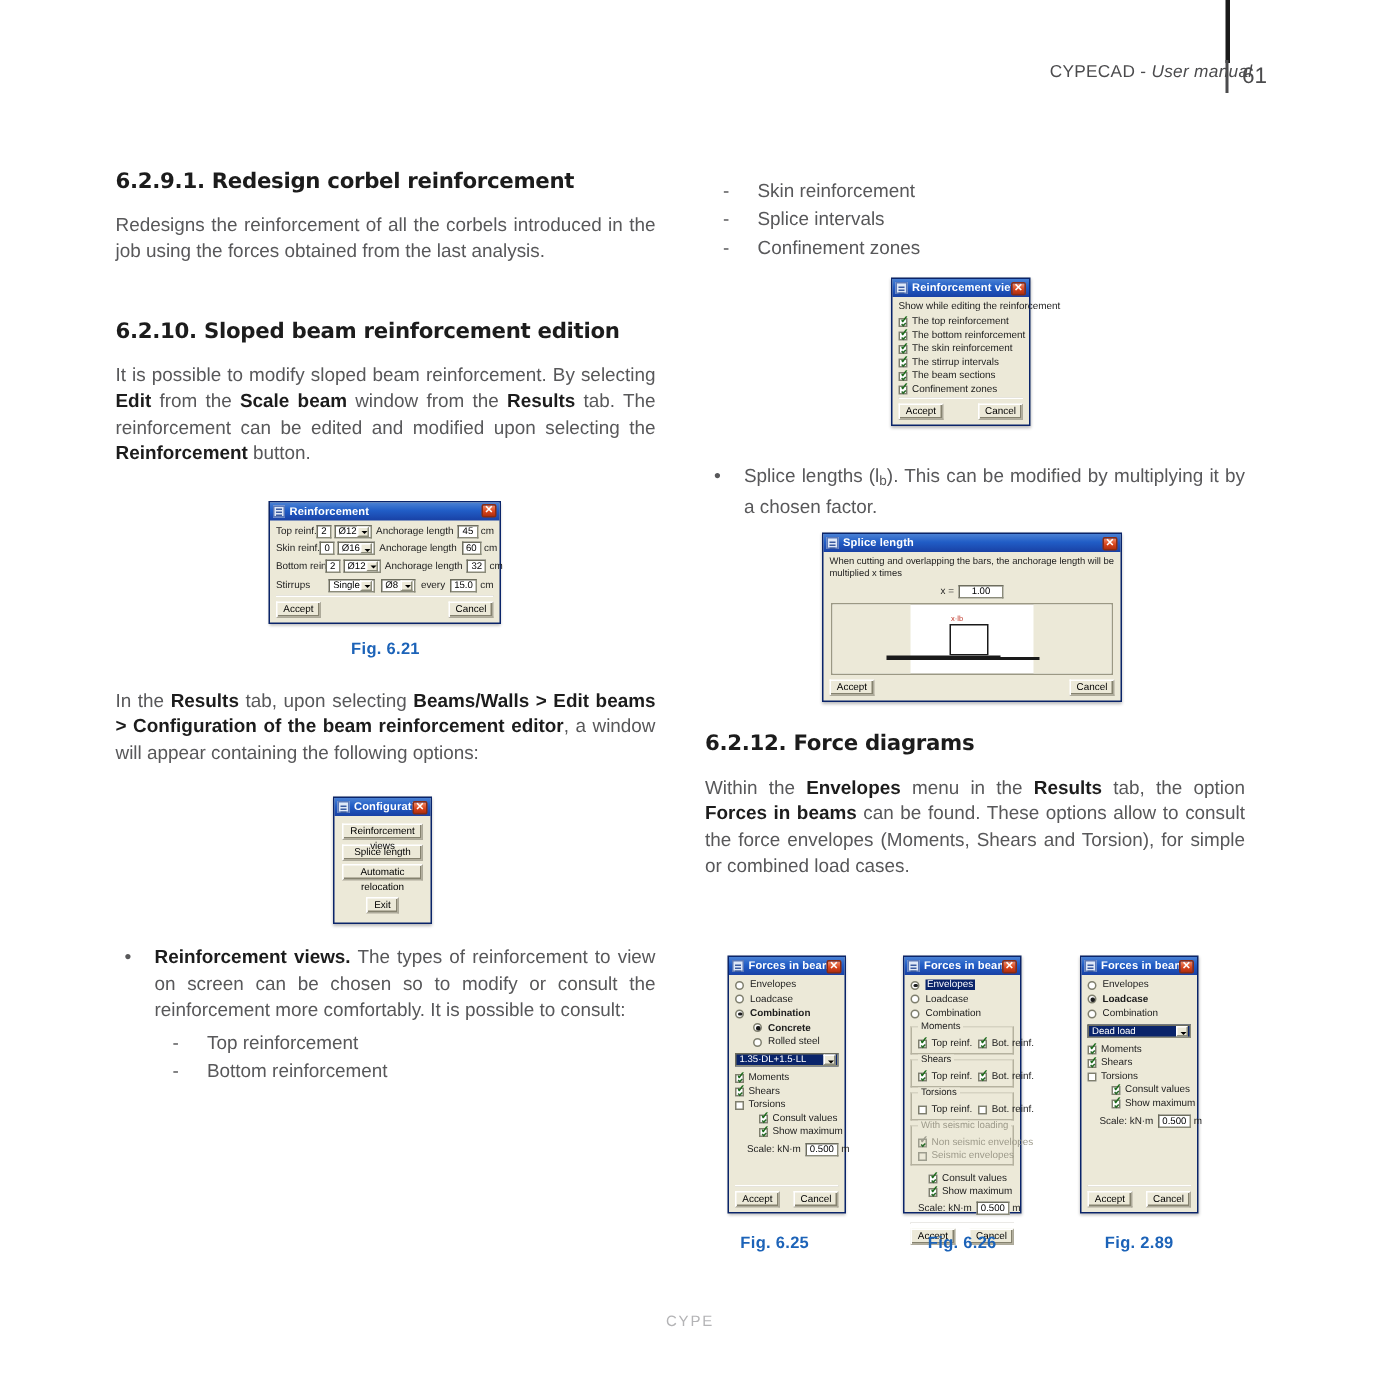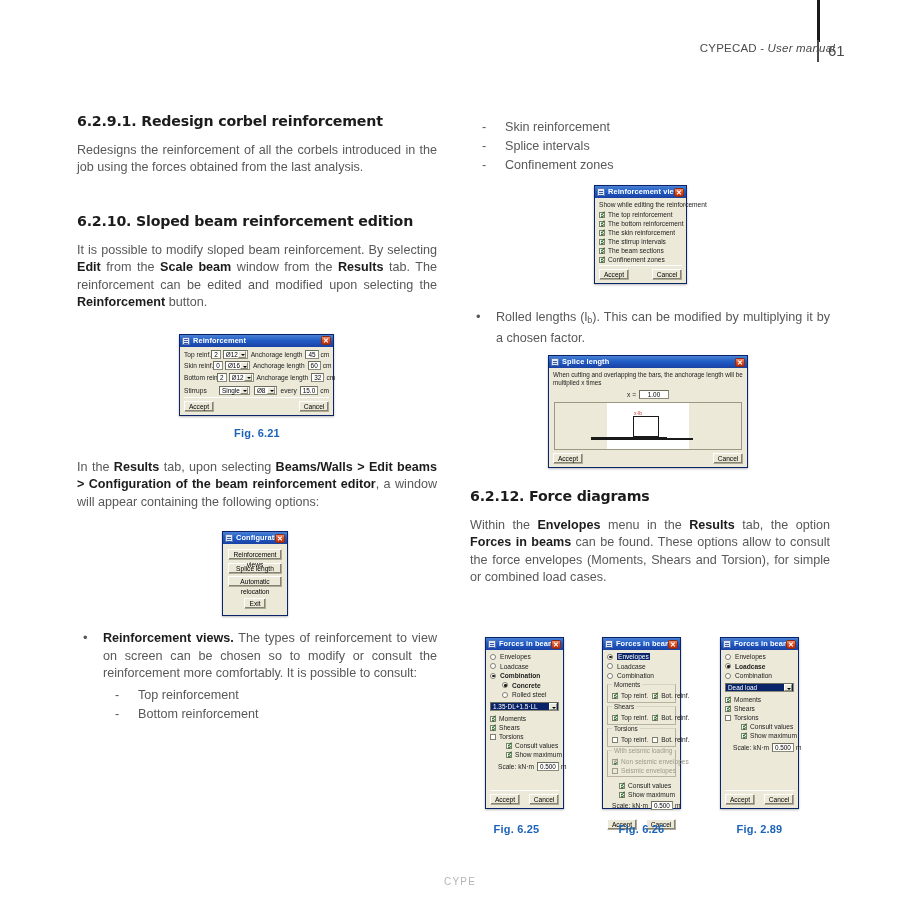--- a/index.html
+++ b/index.html
@@ -406,21 +406,21 @@
           <span class="btn wide">Accept</span>
           <span class="btn wide">Cancel</span>
         </div>
       </div>
     </div>
   </div>
 
   <div style="height:14px"></div>
 
   <ul class="bul">
-    <li><span>Rolled lengths (l</span><sub>b</sub><span>). This can be modified by multiplying it by a chosen factor.</span></li>
+    <li><span>Splice lengths (l</span><sub>b</sub><span>). This can be modified by multiplying it by a chosen factor.</span></li>
   </ul>
 
   <div style="position:relative; height:96px; margin-top:8px;">
     <div class="dlg" style="left:78px; top:0px; width:200px;">
       <div class="tbar">
         <span class="ticon"></span>
         <span class="ttxt">Splice length</span>
         <span class="tclose">✕</span>
       </div>
       <div class="dbody">

